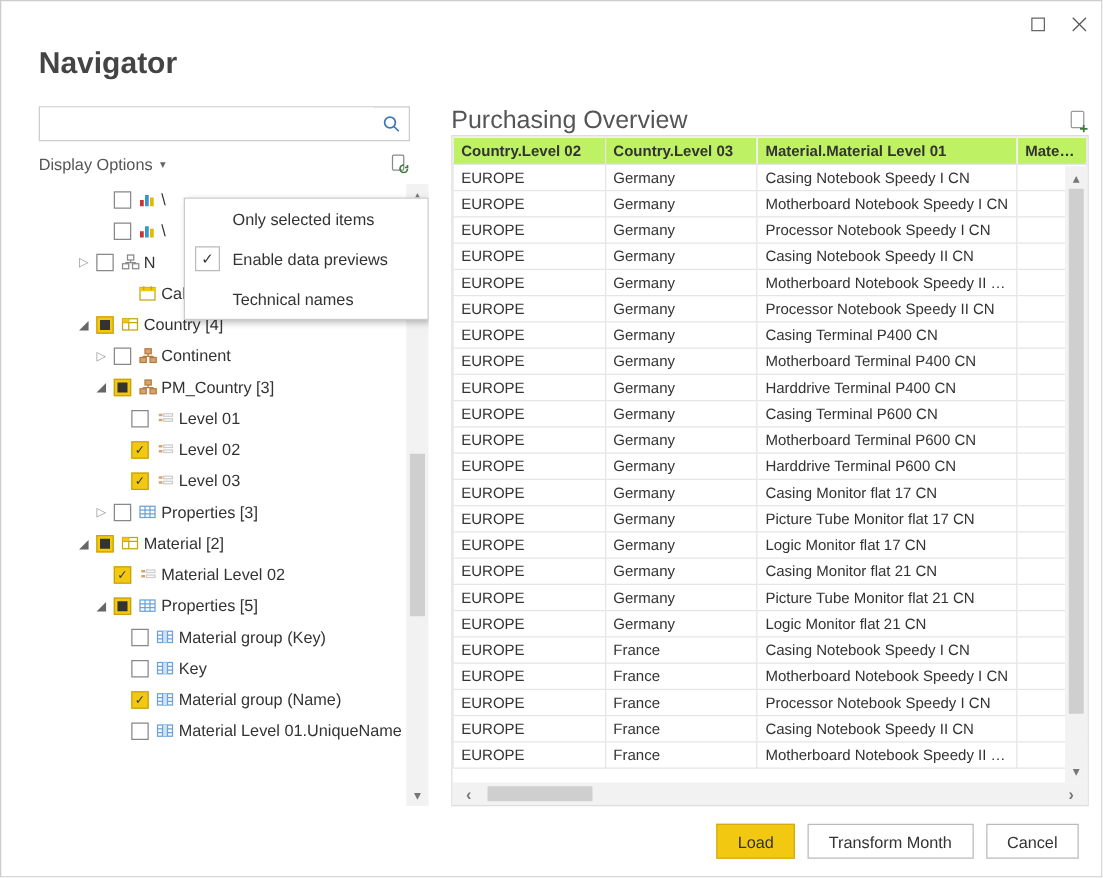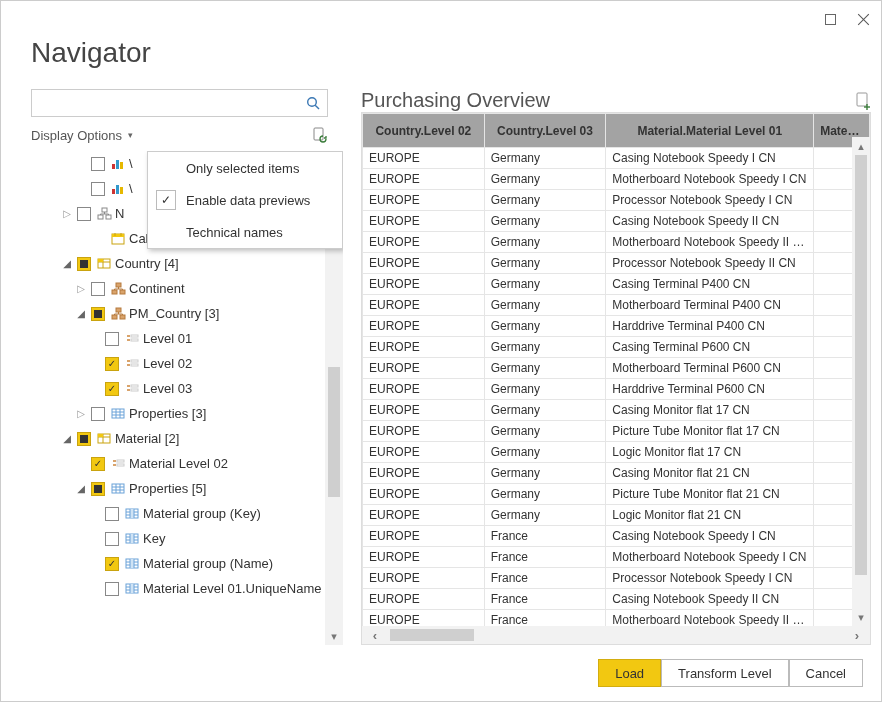--- a/index.html
+++ b/index.html
@@ -6,21 +6,21 @@
   html, body { margin: 0; padding: 0; font-family: "Segoe UI", Arial, sans-serif; font-size: 13px; color: #333; background: #fff; }
   .window { width: 882px; height: 702px; border: 1px solid #ccc; position: relative; display: flex; flex-direction: column; padding: 0; }
   .titlebar { display: flex; justify-content: flex-end; align-items: center; height: 36px; padding-right: 12px; gap: 22px; }
   .titlebar .tb-btn { width: 11px; height: 11px; display: inline-block; cursor: pointer; }
   .tb-rest { border: 1px solid #666; }
   .tb-close { position: relative; }
   .tb-close::before, .tb-close::after { content: ""; position: absolute; left: 5px; top: -2px; width: 1px; height: 15px; background: #555; }
   .tb-close::before { transform: rotate(45deg); }
   .tb-close::after  { transform: rotate(-45deg); }
   .header { padding: 0 24px 16px 30px; }
-  .header h1 { font-size: 28px; font-weight: 400; color: #444; margin: 0; }
+  .header h1 { font-size: 24px; font-weight: 700; color: #444; margin: 0; }
   .body { flex: 1; display: flex; min-height: 0; }
   
   .left { width: 342px; padding: 4px 0 0 30px; display: flex; flex-direction: column; position: relative; }
   .searchrow { display: flex; align-items: stretch; height: 28px; border: 1px solid #ccc; width: 297px; }
   .searchrow input { flex: 1; border: none; outline: none; padding: 0 6px; font-size: 13px; }
   .searchrow .sbtn { width: 28px; display: flex; align-items: center; justify-content: center; cursor: pointer; }
   .optrow { display: flex; align-items: center; justify-content: space-between; width: 297px; margin: 10px 0 8px 0; }
   .optrow .lbl { color: #555; cursor: pointer; display: flex; align-items: center; gap: 6px; }
   .optrow .lbl .chev { font-size: 9px; color: #666; }
   .optrow .refresh { cursor: pointer; }
@@ -34,44 +34,44 @@
   .tree .cb.solid::after { content:""; display:block; width:8px; height:8px; background:#333; }
   .tree .ic { width: 18px; display: inline-flex; justify-content: center; }
   .tree .txt { margin-left: 2px; color: #333; }
   .indent0 { padding-left: 30px; }
   .indent1 { padding-left: 44px; }
   .indent2 { padding-left: 58px; text-align: center; }
   .vscroll-left { position: absolute; right: 0; top: 0; bottom: 0; width: 18px; background: #f2f2f2; }
   .vscroll-left .arrbtn { height: 18px; display: flex; align-items: center; justify-content: center; color: #777; font-size: 11px; cursor: pointer; }
   .vscroll-left .thumb { position: absolute; left: 3px; right: 3px; background: #cfcfcf; border-radius: 0; cursor: pointer; }
   
-  .ctxmenu { position: absolute; left: 116px; top: 0; width: 196px; background: #fff; border: 1px solid #ccc; box-shadow: 2px 2px 5px rgba(0,0,0,0.25); z-index: 50; }
+  .ctxmenu { position: absolute; left: 116px; top: 11px; width: 196px; background: #fff; border: 1px solid #ccc; box-shadow: 2px 2px 5px rgba(0,0,0,0.25); z-index: 50; }
   .ctxmenu .mi { display: flex; align-items: center; height: 32px; padding: 0 12px 0 8px; cursor: pointer; color: #333; }
   .ctxmenu .mchk { width: 20px; height: 20px; border: 1px solid transparent; margin-right: 10px; display: flex; align-items: center; justify-content: center; font-size: 12px; color: #333; }
   .ctxmenu .mchk.on { border-color: #bbb; }
   
   .right { flex: 1; padding: 4px 10px 0 18px; display: flex; flex-direction: column; min-width: 0; }
   .preview-head { display: flex; justify-content: space-between; align-items: center; }
   .preview-head h2 { font-size: 20px; font-weight: 400; color: #555; margin: 0; }
   .preview-head .act { cursor: pointer; }
   .gridwrap { flex: 1; border: 1px solid #ddd; position: relative; overflow: hidden; }
   table.grid { border-collapse: collapse; width: 100%; font-size: 12px; table-layout: fixed; }
   table.grid th, table.grid td { border: 1px solid #e5e5e5; padding: 3px 6px; text-align: left; white-space: nowrap; overflow: hidden; text-overflow: ellipsis; }
-  table.grid th { background: #a3a3a3; font-weight: 600; height: 34px; color: #333; text-align: center; }
+  table.grid th { background: #bef264; font-weight: 600; height: 22px; color: #333; }
   table.grid td { height: 20px; color: #333; }
   .gv-scroll { position: absolute; right: 0; top: 24px; bottom: 18px; width: 18px; background: #f2f2f2; }
   .gv-scroll .arrbtn { height: 18px; display: flex; align-items: center; justify-content: center; color: #777; font-size: 11px; cursor: pointer; }
   .gv-scroll .thumb { position: absolute; left: 3px; right: 3px; background: #cfcfcf; cursor: pointer; }
   .gh-scroll { position: absolute; left: 0; right: 0; bottom: 0; height: 18px; background: #f2f2f2; }
   .gh-scroll .arrbtn { width: 26px; height: 18px; display: flex; align-items: center; justify-content: center; color: #777; font-size: 13px; font-weight: bold; cursor: pointer; position: absolute; top: 0; }
   .gh-scroll .arrleft { left: 0; }
   .gh-scroll .arrright { right: 0; }
   .gh-scroll .thumb { position: absolute; top: 3px; bottom: 3px; background: #cfcfcf; cursor: pointer; }
   
-  .footer { height: 56px; display: flex; align-items: center; justify-content: flex-end; gap: 0; padding-right: 18px; border-top: 0; }
+  .footer { height: 56px; display: flex; align-items: center; justify-content: flex-end; gap: 10px; padding-right: 18px; border-top: 0; }
   .btn { height: 28px; padding: 0 16px; border: 1px solid #bbb; background: #fff; cursor: pointer; font-size: 13px; color: #333; }
   .btn.primary { background: #f2c811; border-color: #d3ad0f; }
   svg { display: block; }
 </style>
 </head>
 <body>
 
 <div class="window">
 
   <div class="titlebar">
@@ -566,17 +566,17 @@
           <div class="thumb" style="left:28px; width:84px;"></div>
           <div class="arrbtn arrright">›</div>
         </div>
       </div>
     </div>
 
   </div>
 
   <div class="footer">
     <button class="btn primary">Load</button>
-    <button class="btn">Transform Level</button>
+    <button class="btn">Transform Month</button>
     <button class="btn">Cancel</button>
   </div>
 
 </div>
 
 </body></html>

